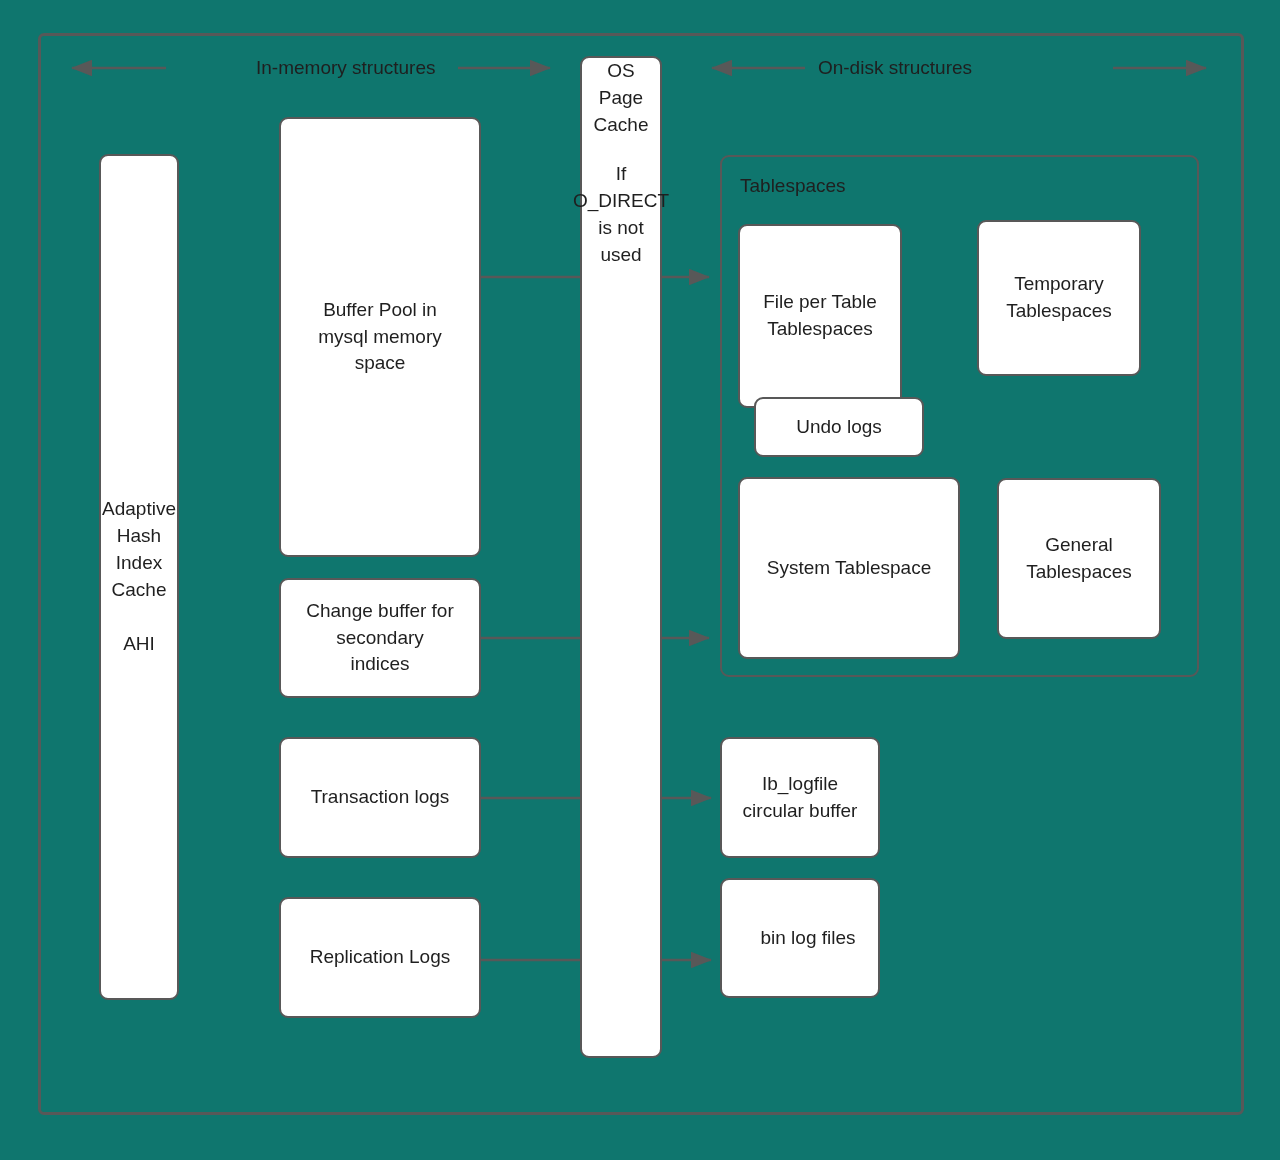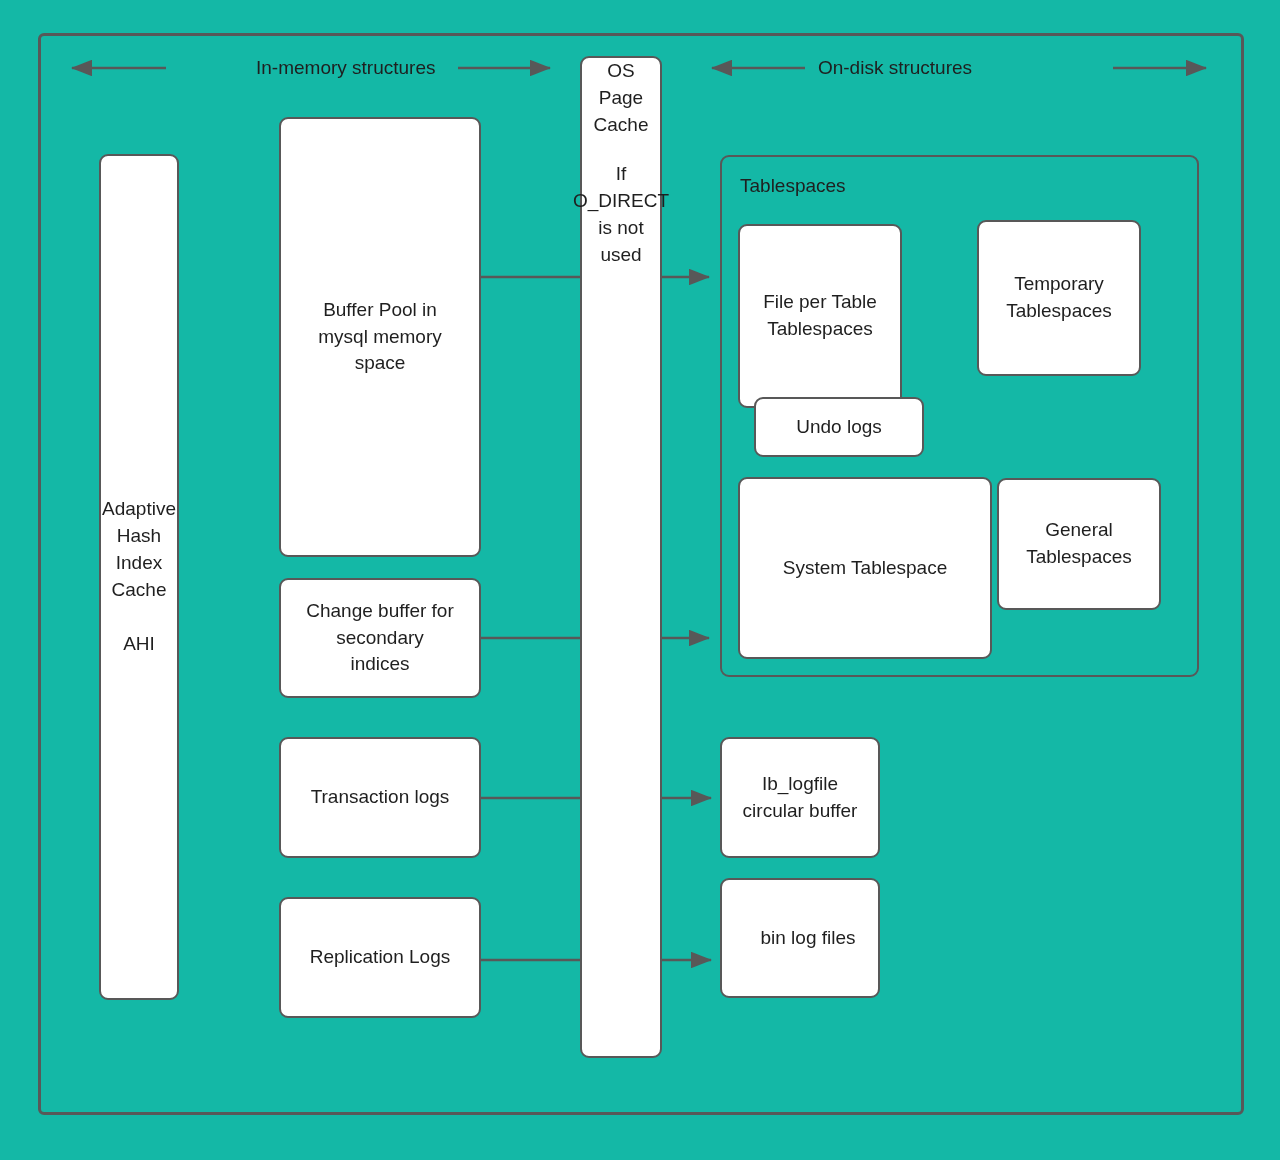--- a/index.html
+++ b/index.html
@@ -4,21 +4,21 @@
 <style>
   html, body {
     margin: 0;
     padding: 0;
     background: #ffffff;
   }
   #canvas {
     position: relative;
     width: 1280px;
     height: 1160px;
-    background: #14b8a6;
+    background: #0f766e;
     font-family: "Liberation Sans", sans-serif;
     overflow: hidden;
   }
 
   
   .box {
     position: absolute;
     box-sizing: border-box;
     border: 2px solid #585858;
     border-radius: 9px;
@@ -168,25 +168,25 @@
 
   <div class="box" style="left:977px; top:220px; width:164px; height:156px;">
     <span class="label">Temporary
 Tablespaces</span>
   </div>
 
   <div class="box" style="left:754px; top:397px; width:170px; height:60px;">
     <span class="label">Undo logs</span>
   </div>
 
-  <div class="box" style="left:738px; top:477px; width:254px; height:182px;">
+  <div class="box" style="left:738px; top:477px; width:222px; height:182px;">
     <span class="label">System Tablespace</span>
   </div>
 
-  <div class="box" style="left:997px; top:478px; width:164px; height:132px;">
+  <div class="box" style="left:997px; top:478px; width:164px; height:161px;">
     <span class="label">General
 Tablespaces</span>
   </div>
 
   <div class="box" style="left:720px; top:737px; width:160px; height:121px;">
     <span class="label">Ib_logfile
 circular buffer</span>
   </div>
 
   <div class="box" style="left:720px; top:878px; width:160px; height:120px;padding-left:16px;">

